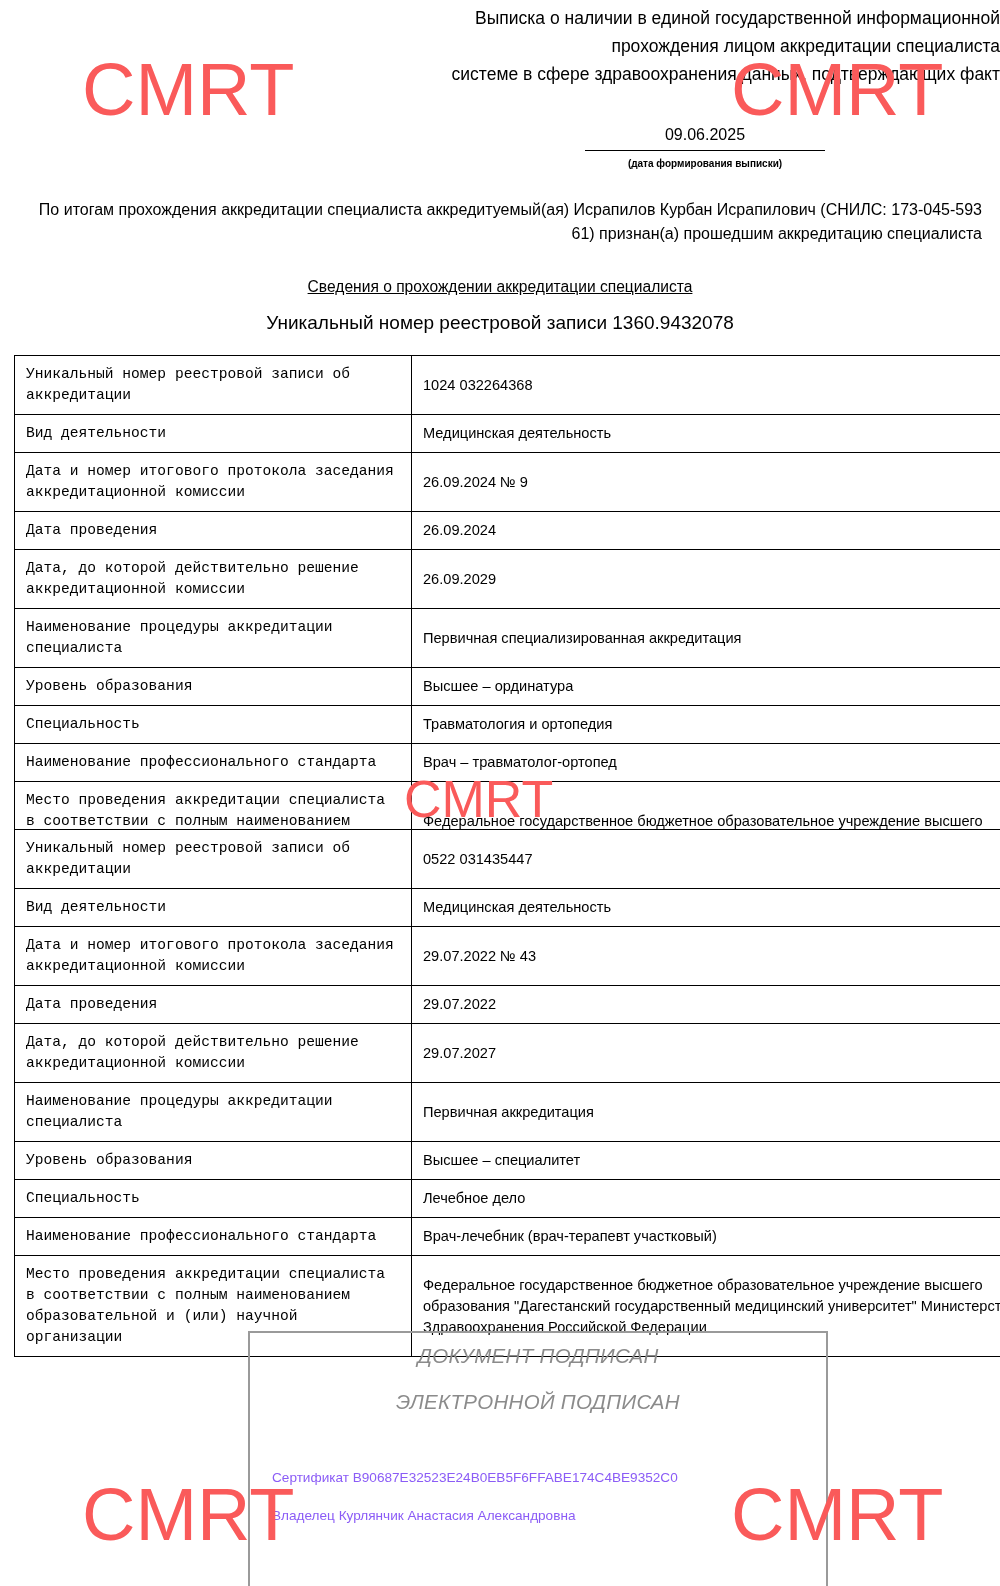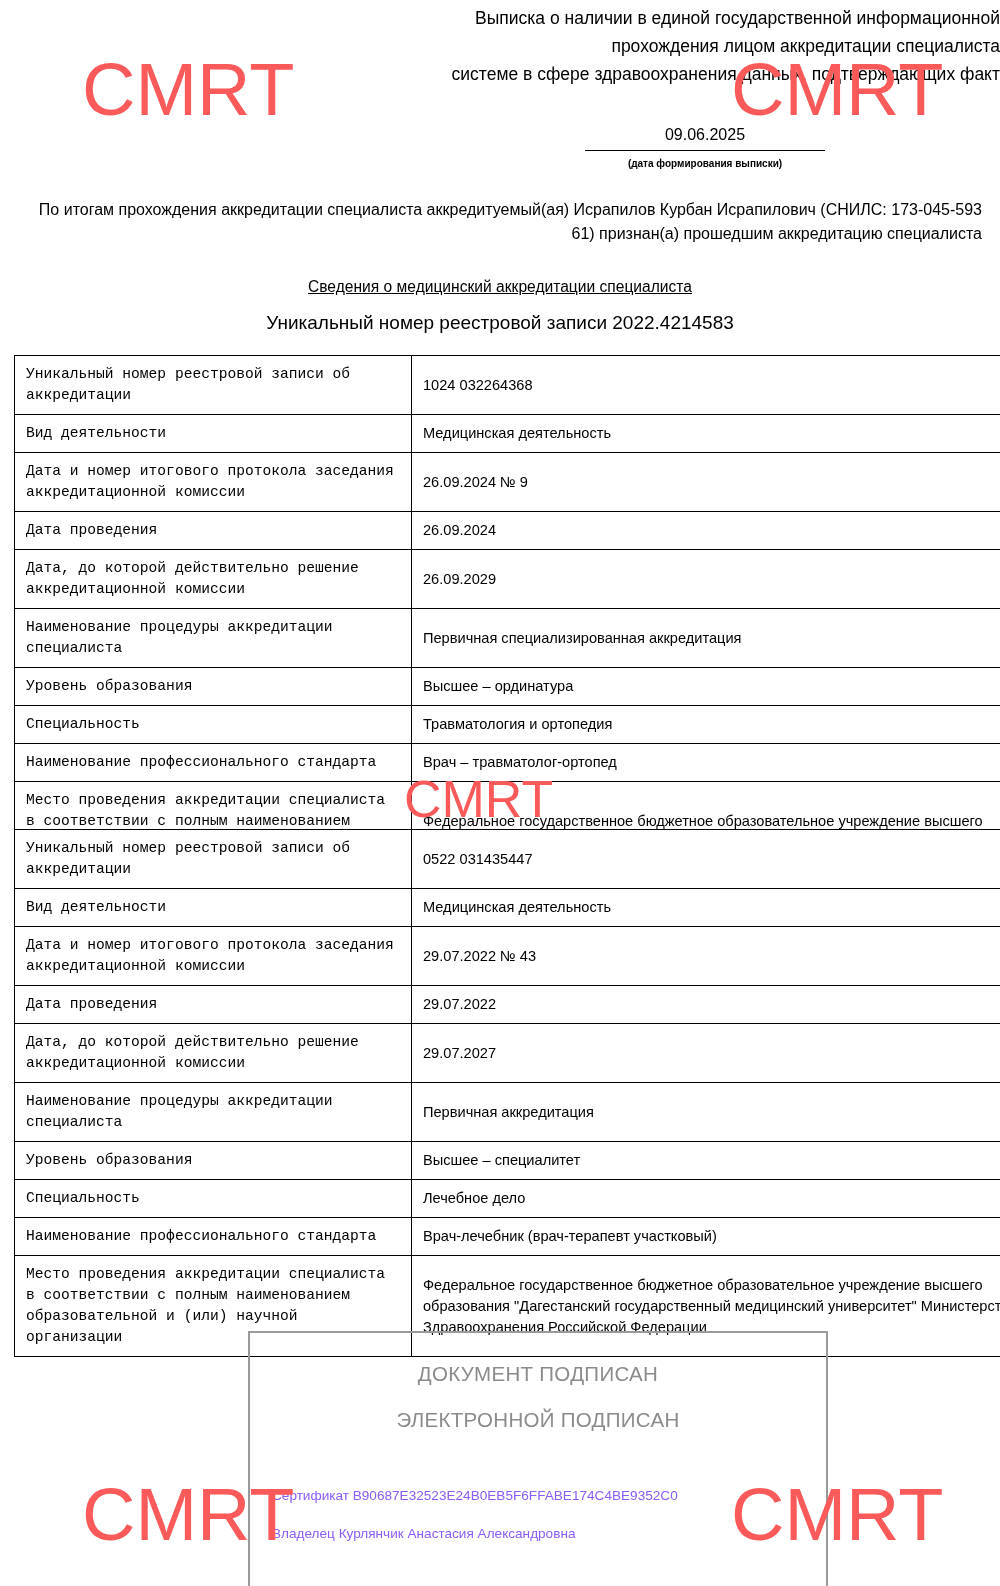--- a/index.html
+++ b/index.html
@@ -151,21 +151,22 @@
     box-sizing: border-box;
     background: transparent;
     z-index: 4;
   }
   .sign-head {
     text-align: center;
     color: #8b8b8b;
     font-size: 20.5px;
     line-height: 46px;
     letter-spacing: 0.3px;
-    padding-top: 18px;
+    padding-top: 0;
+    font-style: italic;
   }
   .sign-lines {
     padding: 34px 0 0 22px;
     color: #8b8b8b;
     font-size: 13.6px;
     line-height: 38px;
   }
 </style>
 </head>
 <body>
@@ -182,24 +183,24 @@
   </div>
 
   <div class="date-block">
     <div class="date-value">09.06.2025</div>
     <div class="date-caption">(дата формирования выписки)</div>
   </div>
 
   <div class="intro">По итогам прохождения аккредитации специалиста аккредитуемый(ая) Исрапилов Курбан Исрапилович (СНИЛС: 173-045-593 61) признан(а) прошедшим аккредитацию специалиста</div>
 
   <div class="section-title">
-    <span>Сведения о медицинский аккредитации специалиста</span>
+    <span>Сведения о прохождении аккредитации специалиста</span>
   </div>
 
-  <div class="record-number">Уникальный номер реестровой записи 2022.4214583</div>
+  <div class="record-number">Уникальный номер реестровой записи 1360.9432078</div>
 
   <table class="acc-table" id="table-1">
     <tbody>
         <tr>
           <td class="label">Уникальный номер реестровой записи об аккредитации</td>
           <td class="value">1024 032264368</td>
         </tr>
         <tr>
           <td class="label">Вид деятельности</td>
           <td class="value">Медицинская деятельность</td>

